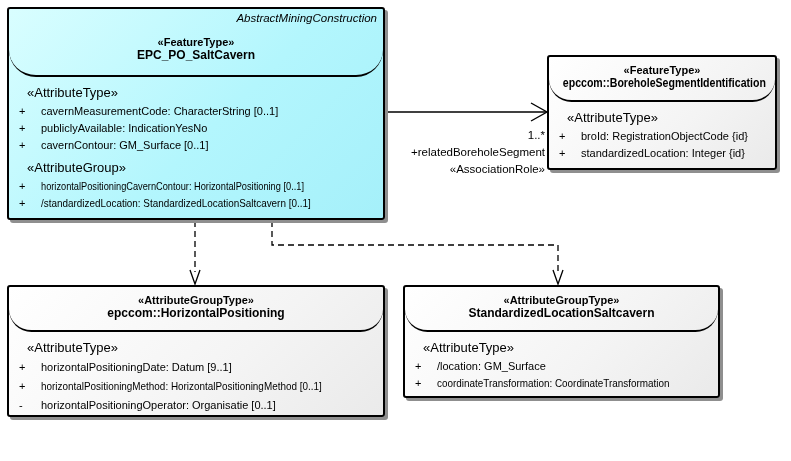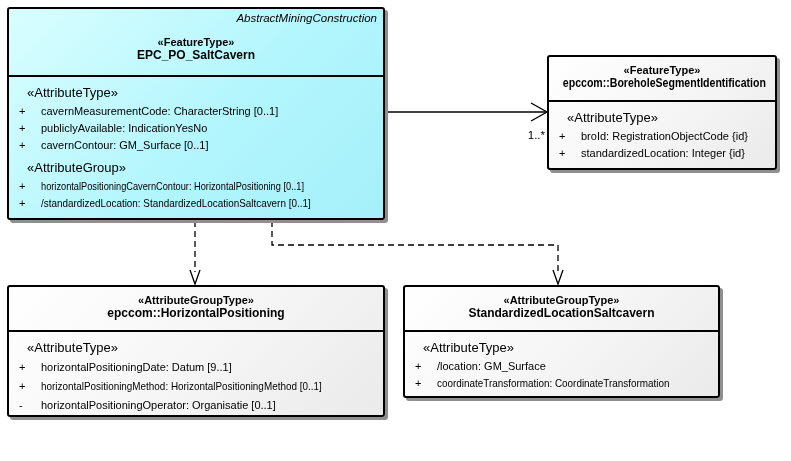--- a/index.html
+++ b/index.html
@@ -27,20 +27,21 @@
     background: linear-gradient(135deg, #d9feff 0%, #b3f6fd 55%, #a5f0fa 100%);
   }
   .uml-class.plain {
     background: linear-gradient(135deg, #ffffff 0%, #f4f4f4 60%, #eaeaea 100%);
   }
   .class-header {
     position: relative;
     box-sizing: border-box;
     border-bottom: 2px solid #000;
     text-align: center;
+    border-radius: 27px;
   }
   .hdr-tag {
     position: absolute; top: 3px; right: 6px;
     font-style: italic; font-size: 11.5px;
   }
   .hdr-stereo { font-size: 11px; font-weight: bold; }
   .hdr-name { font-size: 12px; font-weight: bold; white-space: nowrap; }
   .fit { display: inline-block; white-space: nowrap; }
   .scale-88 { transform: scaleX(0.88); transform-origin: center; }
   .scale-90 { transform: scaleX(0.90); transform-origin: left center; }
@@ -187,15 +188,17 @@
       </div>
       <div class="attr-row">
         <span class="vis">+</span>
         <span class="attr-text scale-90">coordinateTransformation: CoordinateTransformation</span>
       </div>
     </div>
   </div>
 
   <div class="assoc-labels">
     <div>1..*</div>
+    <div>+relatedBoreholeSegment</div>
+    <div>«AssociationRole»</div>
   </div>
 
 </div>
 
 </body></html>

